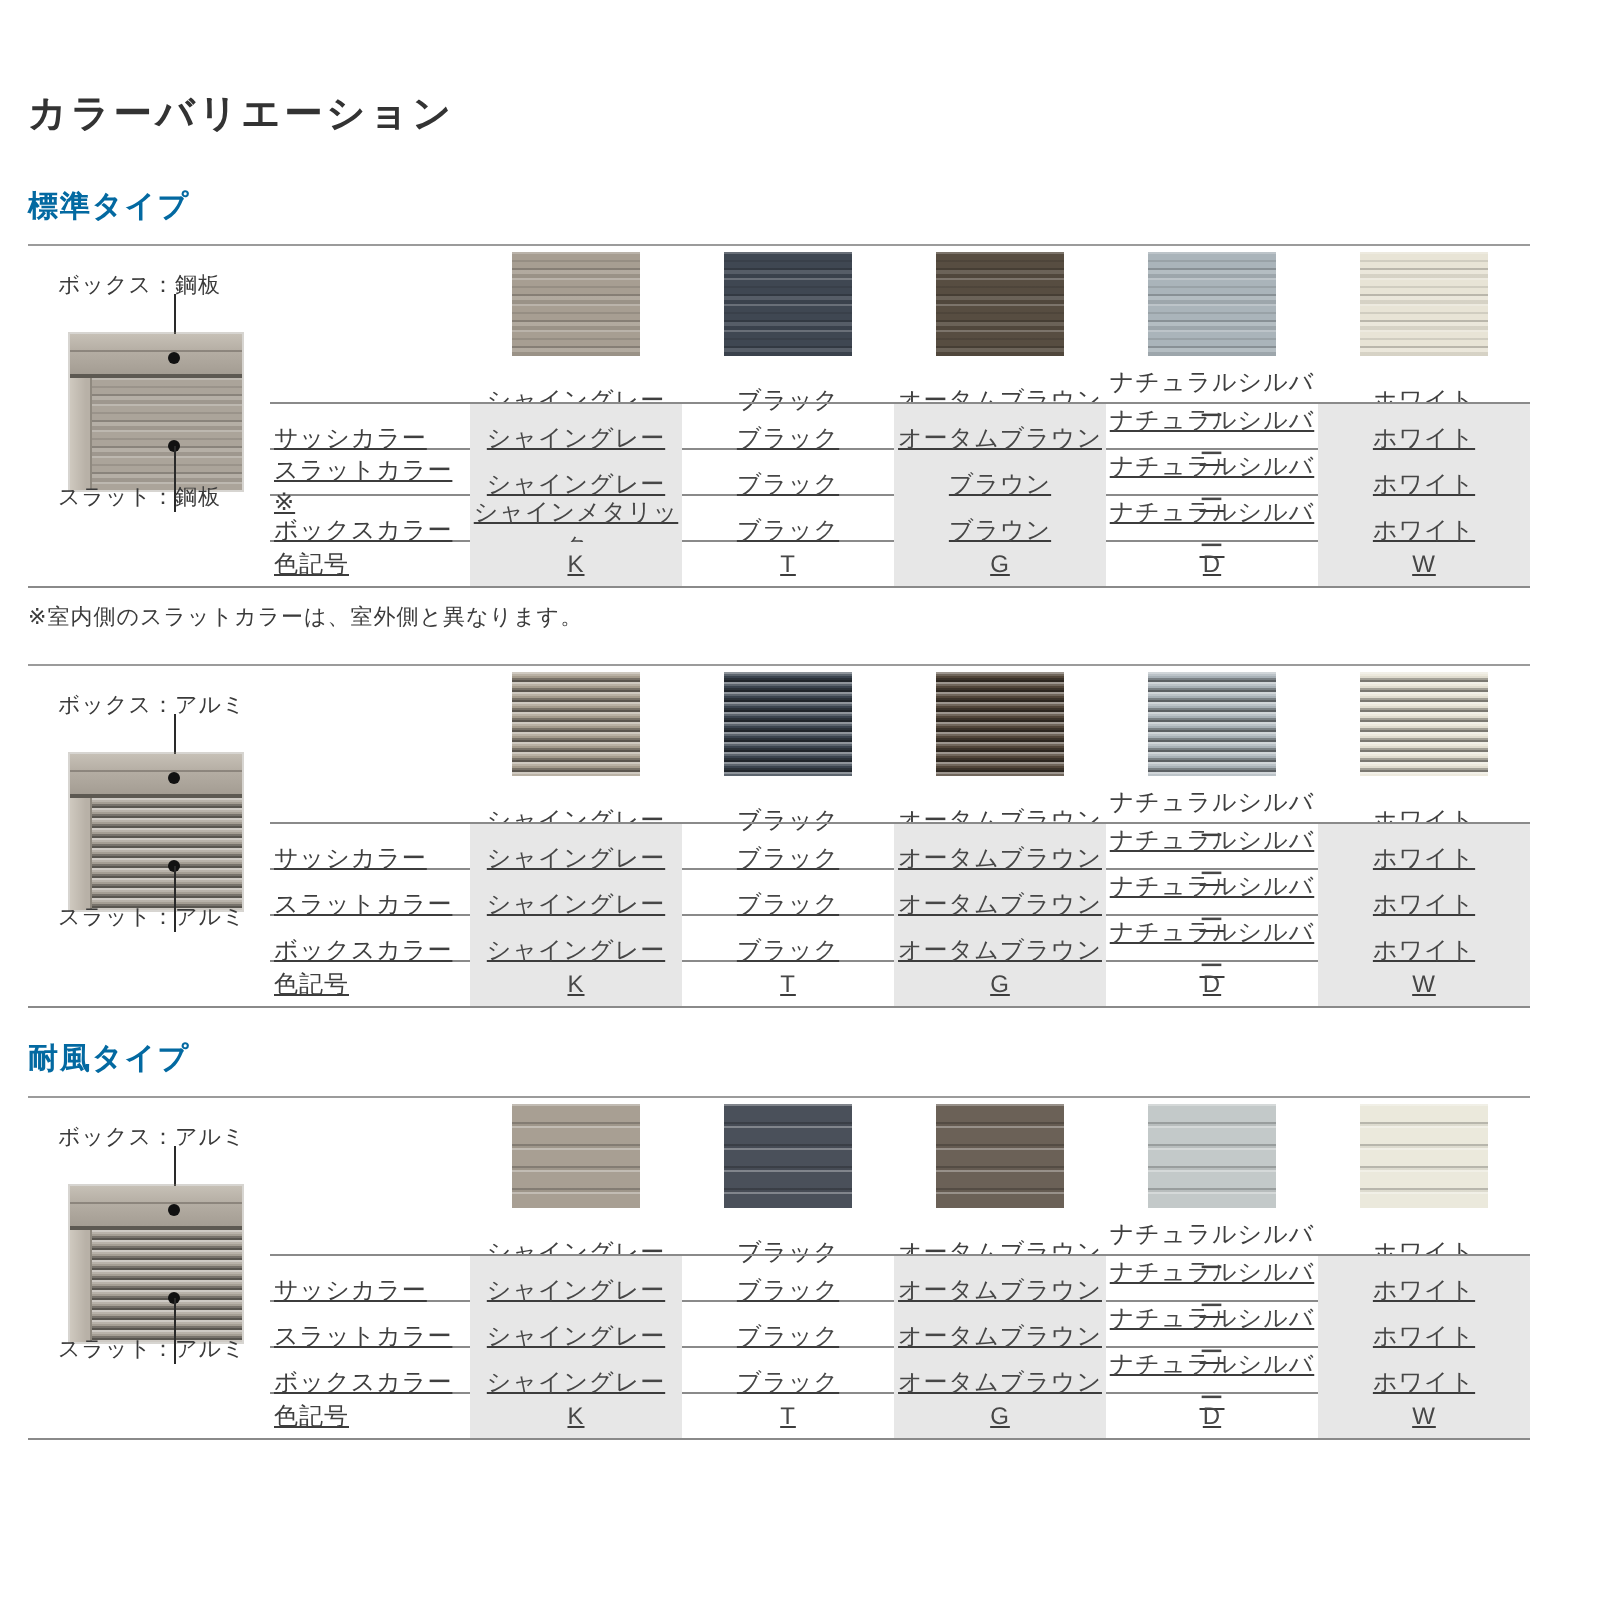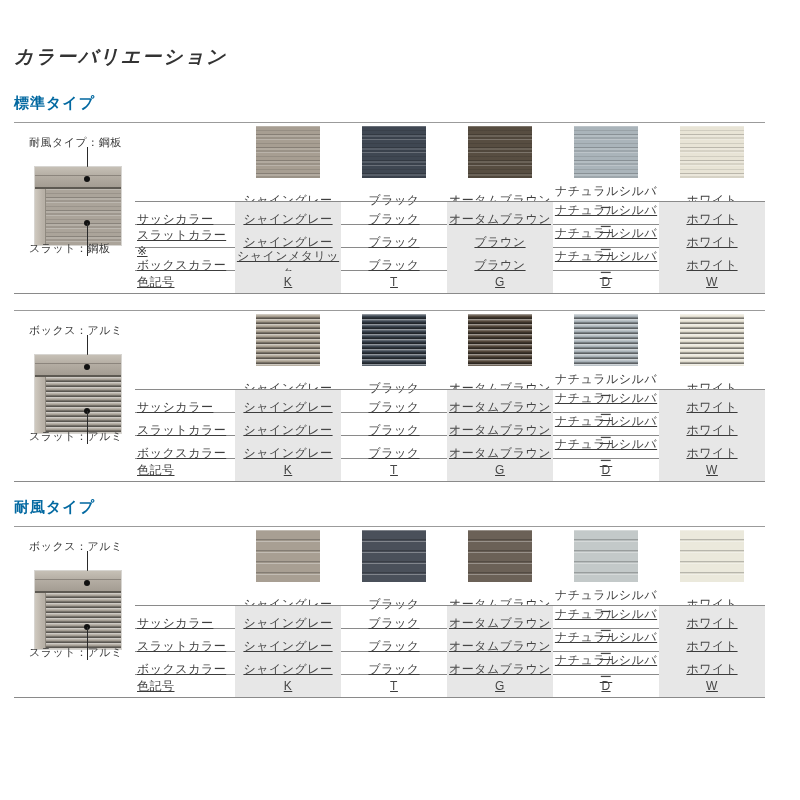--- a/index.html
+++ b/index.html
@@ -6,21 +6,20 @@
   body{
     width:800px;height:800px;overflow:hidden;
     font-family:"Liberation Sans","DejaVu Sans",sans-serif;
     color:#3c3c3c;
     -webkit-font-smoothing:antialiased;
   }
   .page{width:751px;margin-left:14px;padding-top:44px;}
   .page-title{
     font-size:19px;font-weight:700;letter-spacing:2px;color:#333;
     margin:0 0 24px 0;
-    font-style:italic;
   }
   .section{margin-bottom:16px;}
   .section-heading{
     font-size:15px;font-weight:700;letter-spacing:1px;color:#0369a1;
     margin:0 0 9px 0;
   }
   .rule{border-top:1px solid #9b9b9b;width:100%;height:0;}
   .rule.dark{border-top-color:#8a8a8a;}
   .content{display:flex;height:170px;}
 
@@ -80,21 +79,21 @@
 <body style="color: rgb(60, 60, 60);">
 
 <div class="page">
   <h1 class="page-title">カラーバリエーション</h1>
   <div>
   <div class="section">
     <h2 class="section-heading">標準タイプ</h2>
     <div class="rule"></div>
     <div class="content">
       <div class="figure">
-        <span class="fig-label-top">耐風タイプ：鋼板</span>
+        <span class="fig-label-top">ボックス：鋼板</span>
         <span class="leader top"></span>
         <div class="fig-img">
           <div class="fig-box"></div>
           <div class="fig-body pat-fine"></div>
           <div class="fig-rail"></div>
         </div>
         <span class="dot top"></span>
         <span class="dot bot"></span>
         <span class="leader bot"></span>
         <span class="fig-label-bot">スラット：鋼板</span>
@@ -156,20 +155,21 @@
                 <div class="t-cell shaded">K</div>
                 <div class="t-cell">T</div>
                 <div class="t-cell shaded">G</div>
                 <div class="t-cell">D</div>
                 <div class="t-cell shaded">W</div>
               </div>
             </div>
       </div>
     </div>
     <div class="rule dark"></div>
+    <div class="footnote">※室内側のスラットカラーは、室外側と異なります。</div>
   </div>
 
   <div class="section">
     <div class="rule"></div>
     <div class="content">
       <div class="figure">
         <span class="fig-label-top">ボックス：アルミ</span>
         <span class="leader top"></span>
         <div class="fig-img">
           <div class="fig-box"></div>

